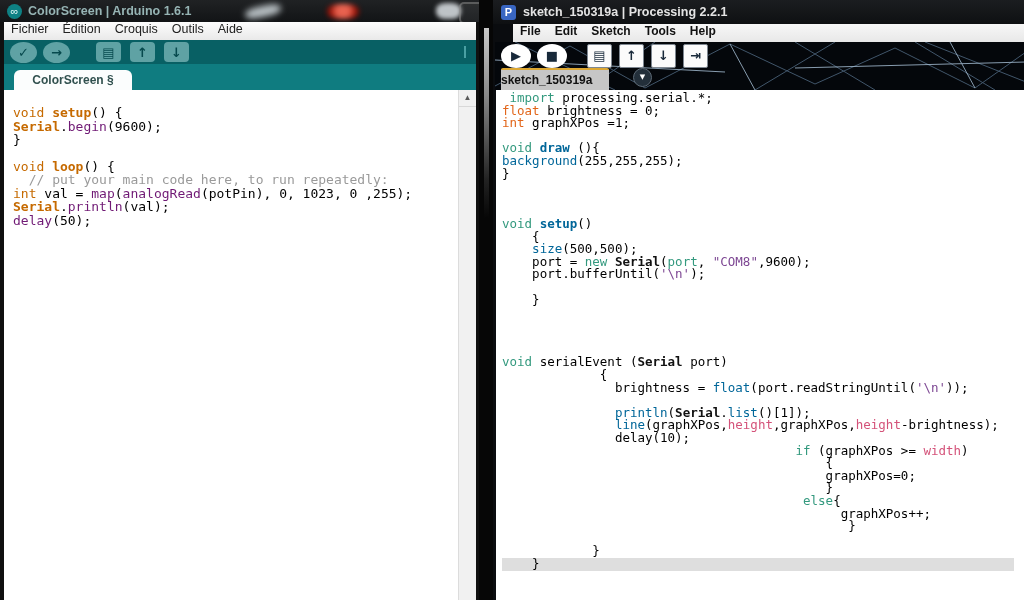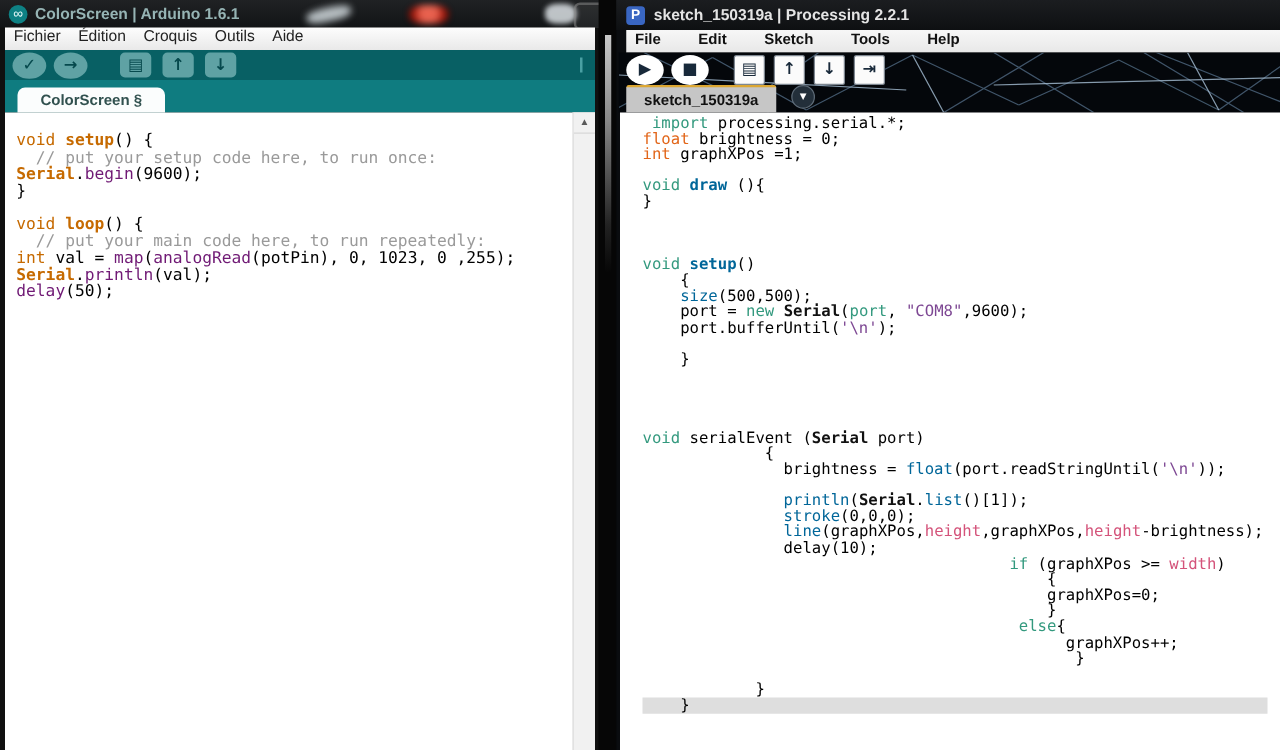--- a/index.html
+++ b/index.html
@@ -60,38 +60,38 @@
   .divider{position:absolute;left:479px;top:0;width:14px;height:600px;background:#060606;}
   .divider-glow{position:absolute;left:5px;top:28px;width:5px;height:190px;
                 background:linear-gradient(#c8c8c8,#8a8a8a 35%,#222 80%,rgba(0,0,0,0));}
 
   
   .processing{left:493px;width:531px;background:#0a0c0f;}
   .pr-title{height:24px;background:linear-gradient(#1b1d20,#0e1012);}
   .p-logo{width:15px;height:15px;margin:0 7px 0 8px;border-radius:3px;background:#3966c2;
           color:#fff;font-size:11px;font-weight:bold;line-height:15px;text-align:center;flex:0 0 auto;}
   .pr-title .title-text{color:#e4e4e4;}
-  .pr-menu{left:8px;right:0;top:24px;height:18px;background:linear-gradient(#f7f7f7,#e8e8e8);gap:16px;}
+  .pr-menu{left:20px;right:0;top:24px;height:18px;background:linear-gradient(#f7f7f7,#e8e8e8);}
   .pr-menu .menu-item{font-weight:bold;color:#111;font-size:12px;}
   .pr-header{position:absolute;left:2px;right:0;top:42px;height:48px;background:#04070b;overflow:hidden;}
   .mesh{position:absolute;left:0;top:0;}
   .pr-toolbar{position:absolute;left:0;top:0;height:27px;display:flex;align-items:center;}
   .pr-toolbar .tb-btn{display:flex;align-items:center;justify-content:center;color:#18293a;}
   .pr-toolbar .circle{width:30px;height:24px;border-radius:50%;background:#fff;margin-left:6px;}
   .pr-toolbar .square{width:23px;height:22px;border-radius:2px;background:#fbfbfb;
                       border:1px solid #7e8791;margin-left:7px;}
   .pr-toolbar .sq-gap{margin-left:20px !important;}
   .pr-tabrow{position:absolute;left:0;right:0;bottom:0;height:22px;}
-  .pr-tab{position:absolute;left:6px;bottom:0;width:120px;height:20px;background:#c6c6c6;
+  .pr-tab{position:absolute;left:6px;bottom:0;width:108px;height:20px;background:#c6c6c6;
           border-top:2px solid #dca733;border-radius:2px 2px 0 0;color:#111;font-size:12px;
-          font-weight:bold;text-align:center;line-height:20px;}
+          font-weight:bold;line-height:20px;}
   .pr-tab-menu{position:absolute;left:138px;bottom:3px;width:17px;height:17px;border-radius:50%;
                background:#232f3a;border:1px solid #5d6a76;display:flex;align-items:center;justify-content:center;}
   .pr-tab-menu .tri{color:#fff;font-size:7px;line-height:1;font-family:"DejaVu Sans", sans-serif;}
-  .editor.pr{left:3px;right:0;top:90px;bottom:0;padding:2px 0 0 18px;}
+  .editor.pr{left:3px;right:0;top:90px;bottom:0;padding:2px 0 0 6px;}
   .editor.pr .code-line{font-size:12.5px;line-height:12.6px;height:12.6px;}
   .editor.pr .code-line.hl{background:#dedede;width:calc(100% - 10px);}
   .pr .kw{color:#33997e;}
   .pr .fn{color:#006699;}
   .pr .fnb{color:#006699;font-weight:bold;}
   .pr .type{color:#e2661a;}
   .pr .str{color:#7d4793;}
   .pr .const{color:#d4537a;}
   .pr .srl{color:#111;font-weight:bold;}
 </style>
@@ -137,21 +137,20 @@
         </div>
       </div>
 
     <div class="ar-tabstrip">
       <div class="ar-tab">ColorScreen §</div>
     </div>
 
     <div class="editor ar">
         <div class="code-line"><span class="pl">&nbsp;</span></div>
         <div class="code-line"><span class="kw">void </span><span class="fnb">setup</span><span class="pl">() {</span></div>
-        <div class="code-line"><span class="cmt">  // put your setup code here, to run once:</span></div>
         <div class="code-line"><span class="fnb">Serial</span><span class="pl">.</span><span class="fn">begin</span><span class="pl">(9600);</span></div>
         <div class="code-line"><span class="pl">}</span></div>
         <div class="code-line"><span class="pl">&nbsp;</span></div>
         <div class="code-line"><span class="kw">void </span><span class="fnb">loop</span><span class="pl">() {</span></div>
         <div class="code-line"><span class="cmt">  // put your main code here, to run repeatedly:</span></div>
         <div class="code-line"><span class="kw">int</span><span class="pl"> val = </span><span class="fn">map</span><span class="pl">(</span><span class="fn">analogRead</span><span class="pl">(potPin), 0, 1023, 0 ,255);</span></div>
         <div class="code-line"><span class="fnb">Serial</span><span class="pl">.</span><span class="fn">println</span><span class="pl">(val);</span></div>
         <div class="code-line"><span class="fn">delay</span><span class="pl">(50);</span></div>
       </div>
 
@@ -229,41 +228,41 @@
         </div>
       </div>
     </div>
 
     <div class="editor pr">
         <div class="code-line"><span class="pl"> </span><span class="kw">import</span><span class="pl"> processing.serial.*;</span></div>
         <div class="code-line"><span class="type">float</span><span class="pl"> brightness = 0;</span></div>
         <div class="code-line"><span class="type">int</span><span class="pl"> graphXPos =1;</span></div>
         <div class="code-line"><span class="pl">&nbsp;</span></div>
         <div class="code-line"><span class="kw">void </span><span class="fnb">draw</span><span class="pl"> (){</span></div>
+        <div class="code-line"><span class="fn">background</span><span class="pl">(255,255,255);</span></div>
         <div class="code-line"><span class="pl">}</span></div>
         <div class="code-line"><span class="pl">&nbsp;</span></div>
         <div class="code-line"><span class="pl">&nbsp;</span></div>
         <div class="code-line"><span class="pl">&nbsp;</span></div>
         <div class="code-line"><span class="kw">void </span><span class="fnb">setup</span><span class="pl">()</span></div>
         <div class="code-line"><span class="pl">    {</span></div>
         <div class="code-line"><span class="pl">    </span><span class="fn">size</span><span class="pl">(500,500);</span></div>
         <div class="code-line"><span class="pl">    port = </span><span class="kw">new</span><span class="pl"> </span><span class="srl">Serial</span><span class="pl">(</span><span class="kw">port</span><span class="pl">, </span><span class="str">"COM8"</span><span class="pl">,9600);</span></div>
         <div class="code-line"><span class="pl">    port.bufferUntil(</span><span class="str">'\n'</span><span class="pl">);</span></div>
         <div class="code-line"><span class="pl">&nbsp;</span></div>
         <div class="code-line"><span class="pl">    }</span></div>
         <div class="code-line"><span class="pl">&nbsp;</span></div>
         <div class="code-line"><span class="pl">&nbsp;</span></div>
         <div class="code-line"><span class="pl">&nbsp;</span></div>
         <div class="code-line"><span class="pl">&nbsp;</span></div>
         <div class="code-line"><span class="kw">void </span><span class="pl">serialEvent (</span><span class="srl">Serial</span><span class="pl"> port)</span></div>
         <div class="code-line"><span class="pl">             {</span></div>
         <div class="code-line"><span class="pl">               brightness = </span><span class="fn">float</span><span class="pl">(port.readStringUntil(</span><span class="str">'\n'</span><span class="pl">));</span></div>
         <div class="code-line"><span class="pl">&nbsp;</span></div>
         <div class="code-line"><span class="pl">               </span><span class="fn">println</span><span class="pl">(</span><span class="srl">Serial</span><span class="pl">.</span><span class="fn">list</span><span class="pl">()[1]);</span></div>
-        <div class="code-line"><span class="pl">               </span><span class="fn">stroke</span><span class="pl">(0,0,0);</span></div>
         <div class="code-line"><span class="pl">               </span><span class="fn">line</span><span class="pl">(graphXPos,</span><span class="const">height</span><span class="pl">,graphXPos,</span><span class="const">height</span><span class="pl">-brightness);</span></div>
         <div class="code-line"><span class="pl">               delay(10);</span></div>
         <div class="code-line"><span class="pl">                                       </span><span class="kw">if</span><span class="pl"> (graphXPos &gt;= </span><span class="const">width</span><span class="pl">)</span></div>
         <div class="code-line"><span class="pl">                                           {</span></div>
         <div class="code-line"><span class="pl">                                           graphXPos=0;</span></div>
         <div class="code-line"><span class="pl">                                           }</span></div>
         <div class="code-line"><span class="pl">                                        </span><span class="kw">else</span><span class="pl">{</span></div>
         <div class="code-line"><span class="pl">                                             graphXPos++;</span></div>
         <div class="code-line"><span class="pl">                                              }</span></div>
         <div class="code-line"><span class="pl">&nbsp;</span></div>

